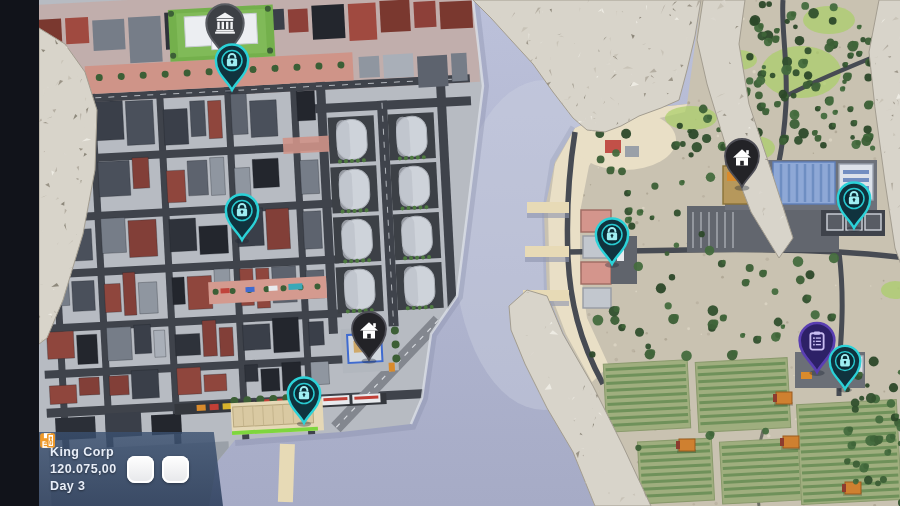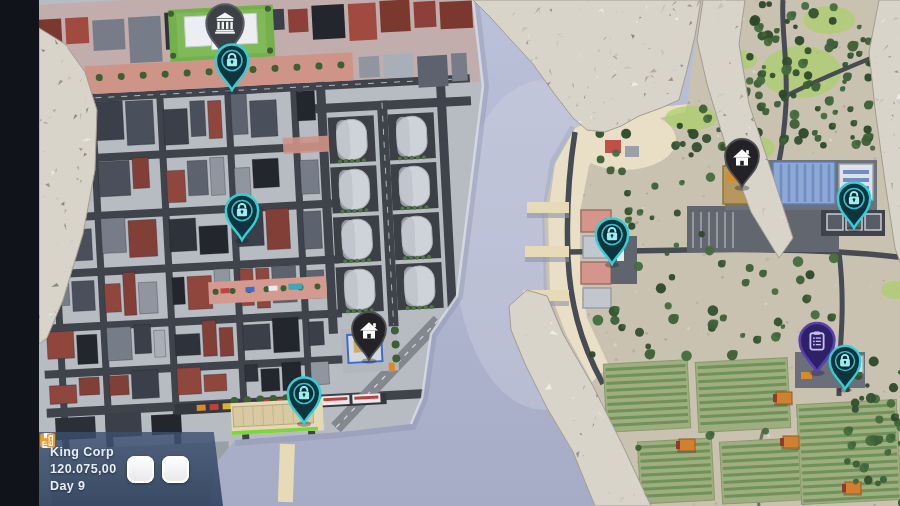--- a/index.html
+++ b/index.html
@@ -1562,21 +1562,21 @@
         <use href="#pin-contracts" transform="translate(778,372) scale(1.02) translate(0,-29)" style="--pin-fill: #2d2167; --pin-border: #5a3fb2; --pin-icon: #c9bdf2; --pin-inner: #2d2167;"></use>
         <ellipse cx="806" cy="390" rx="6.8" ry="2.5" fill="#1a2331" opacity="0.35"></ellipse>
         <use href="#pin-locked-area" transform="translate(806,389) scale(0.9) translate(0,-29)" style="--pin-fill: #10333e; --pin-border: #2bd2d8; --pin-icon: #9feef2; --pin-inner: #0a2a34;"></use>
       </g>
 </svg>
 
 <div class="hud">
   <div class="hud-lines">
     <div>King Corp</div>
     <div>120.075,00</div>
-    <div>Day 9</div>
+    <div>Day 3</div>
   </div>
   <div class="hud-buttons">
     <button class="hud-btn">
       <svg width="17" height="17" viewBox="0 0 18 18">
         <rect x="1.2" y="1.2" width="15.6" height="15.6" rx="2.4" fill="#ef9a2b"></rect>
         <rect x="5.2" y="1.2" width="7.6" height="5.4" fill="#ffffff"></rect>
         <rect x="9.8" y="2.2" width="2.2" height="3.4" fill="#ef9a2b"></rect>
         <rect x="3.6" y="9.2" width="10.8" height="7.6" fill="#ffffff"></rect>
         <rect x="5" y="11" width="8" height="1.4" fill="#ef9a2b"></rect>
         <rect x="5" y="13.6" width="8" height="1.4" fill="#ef9a2b"></rect>

